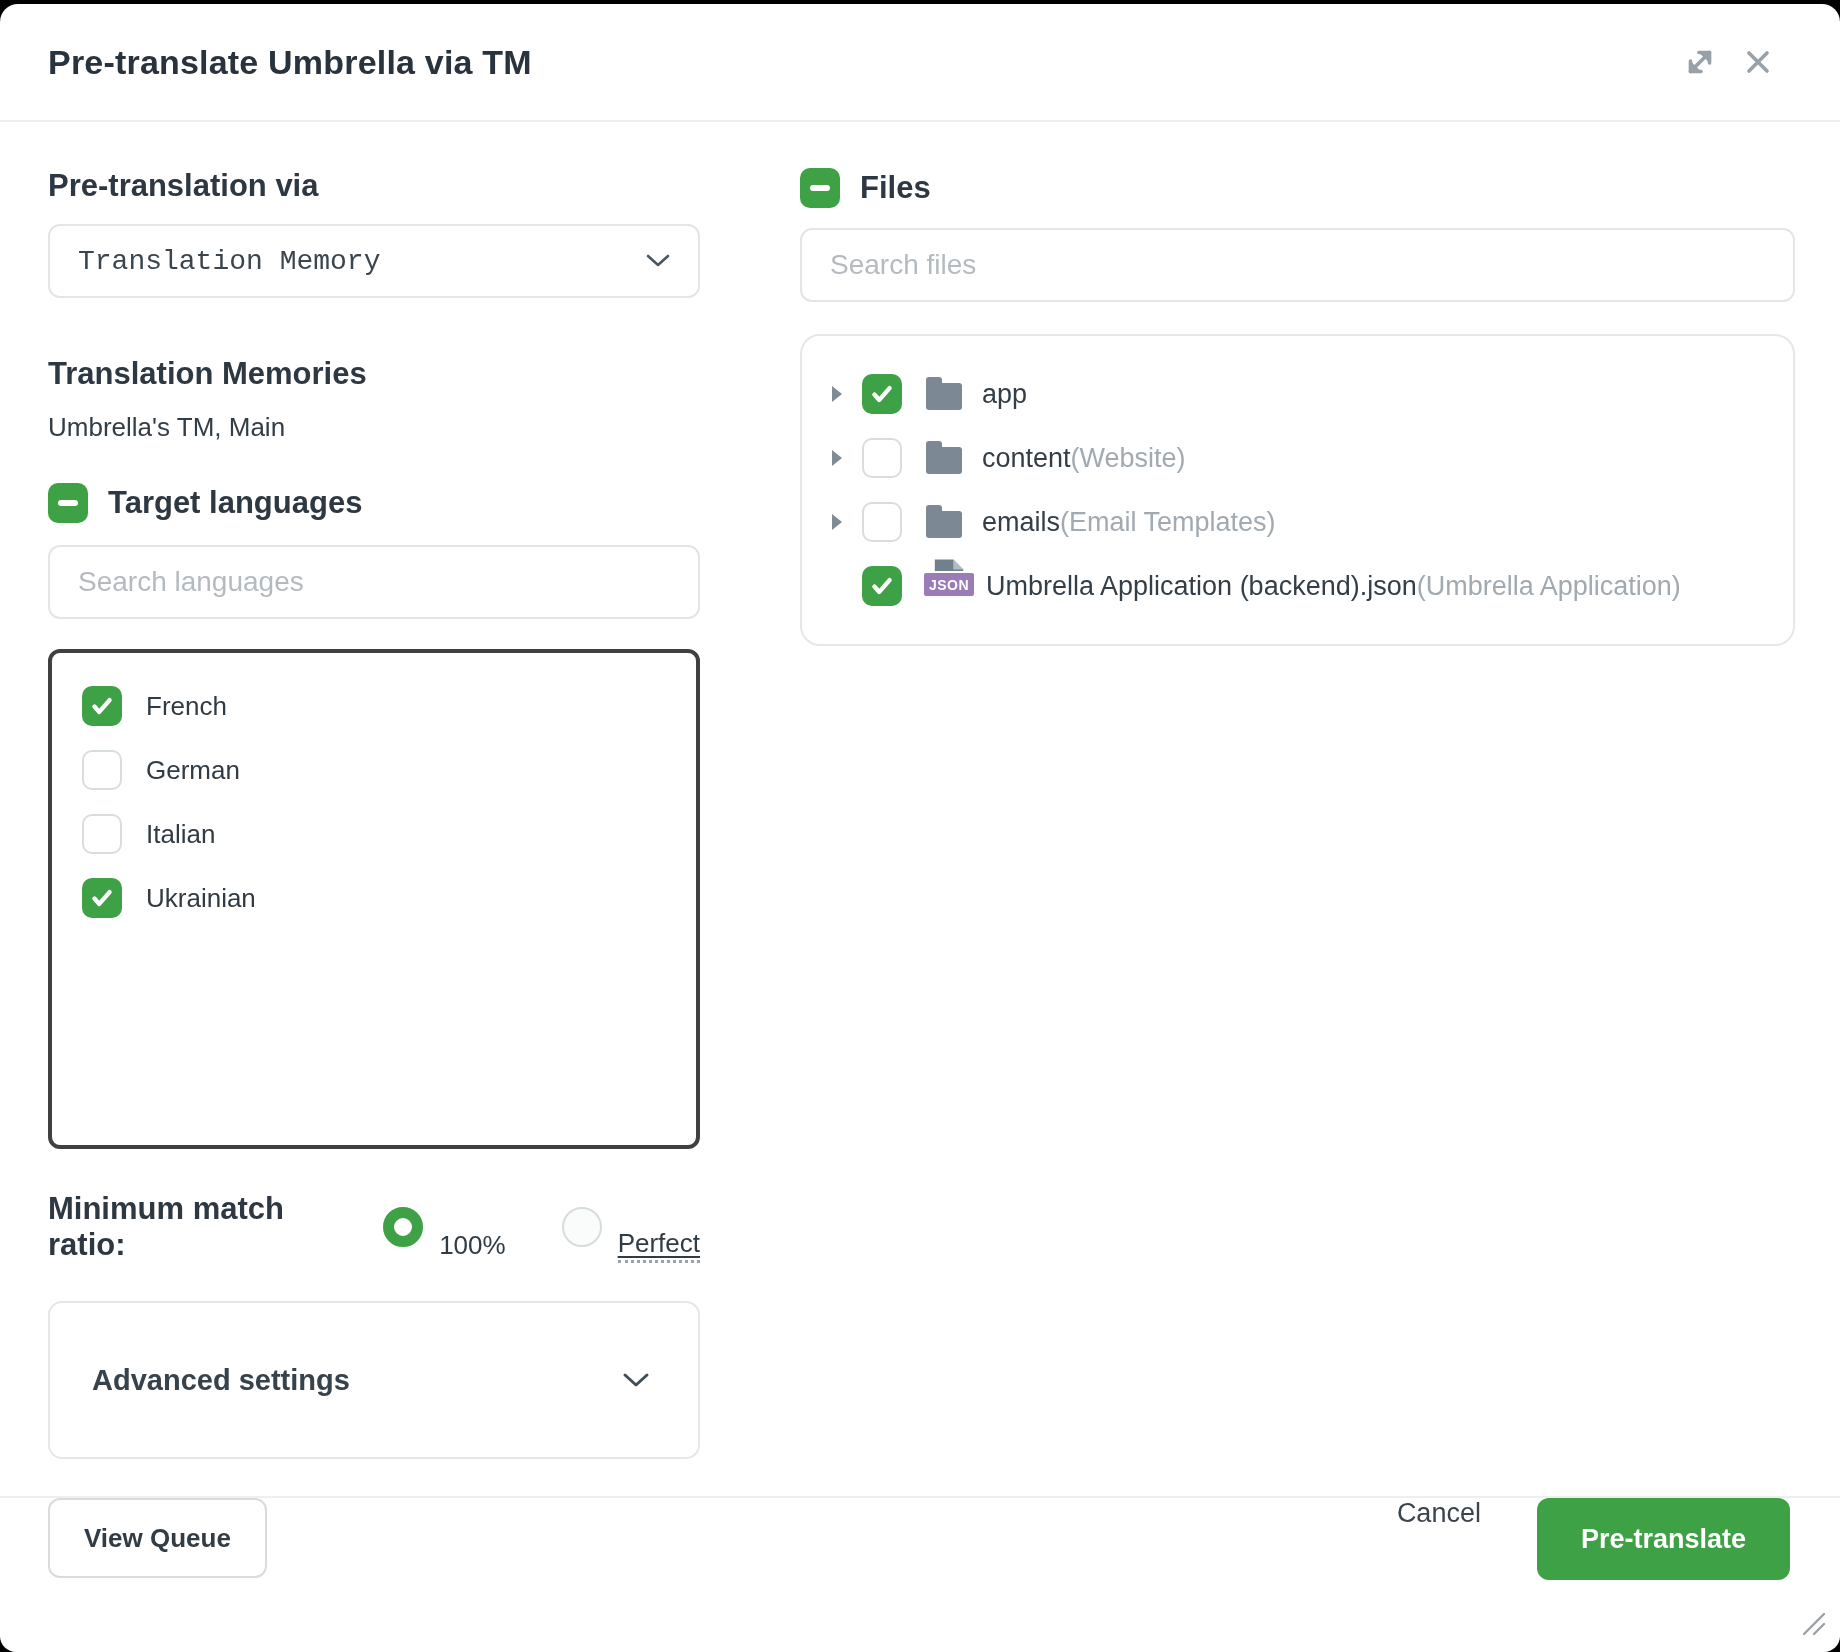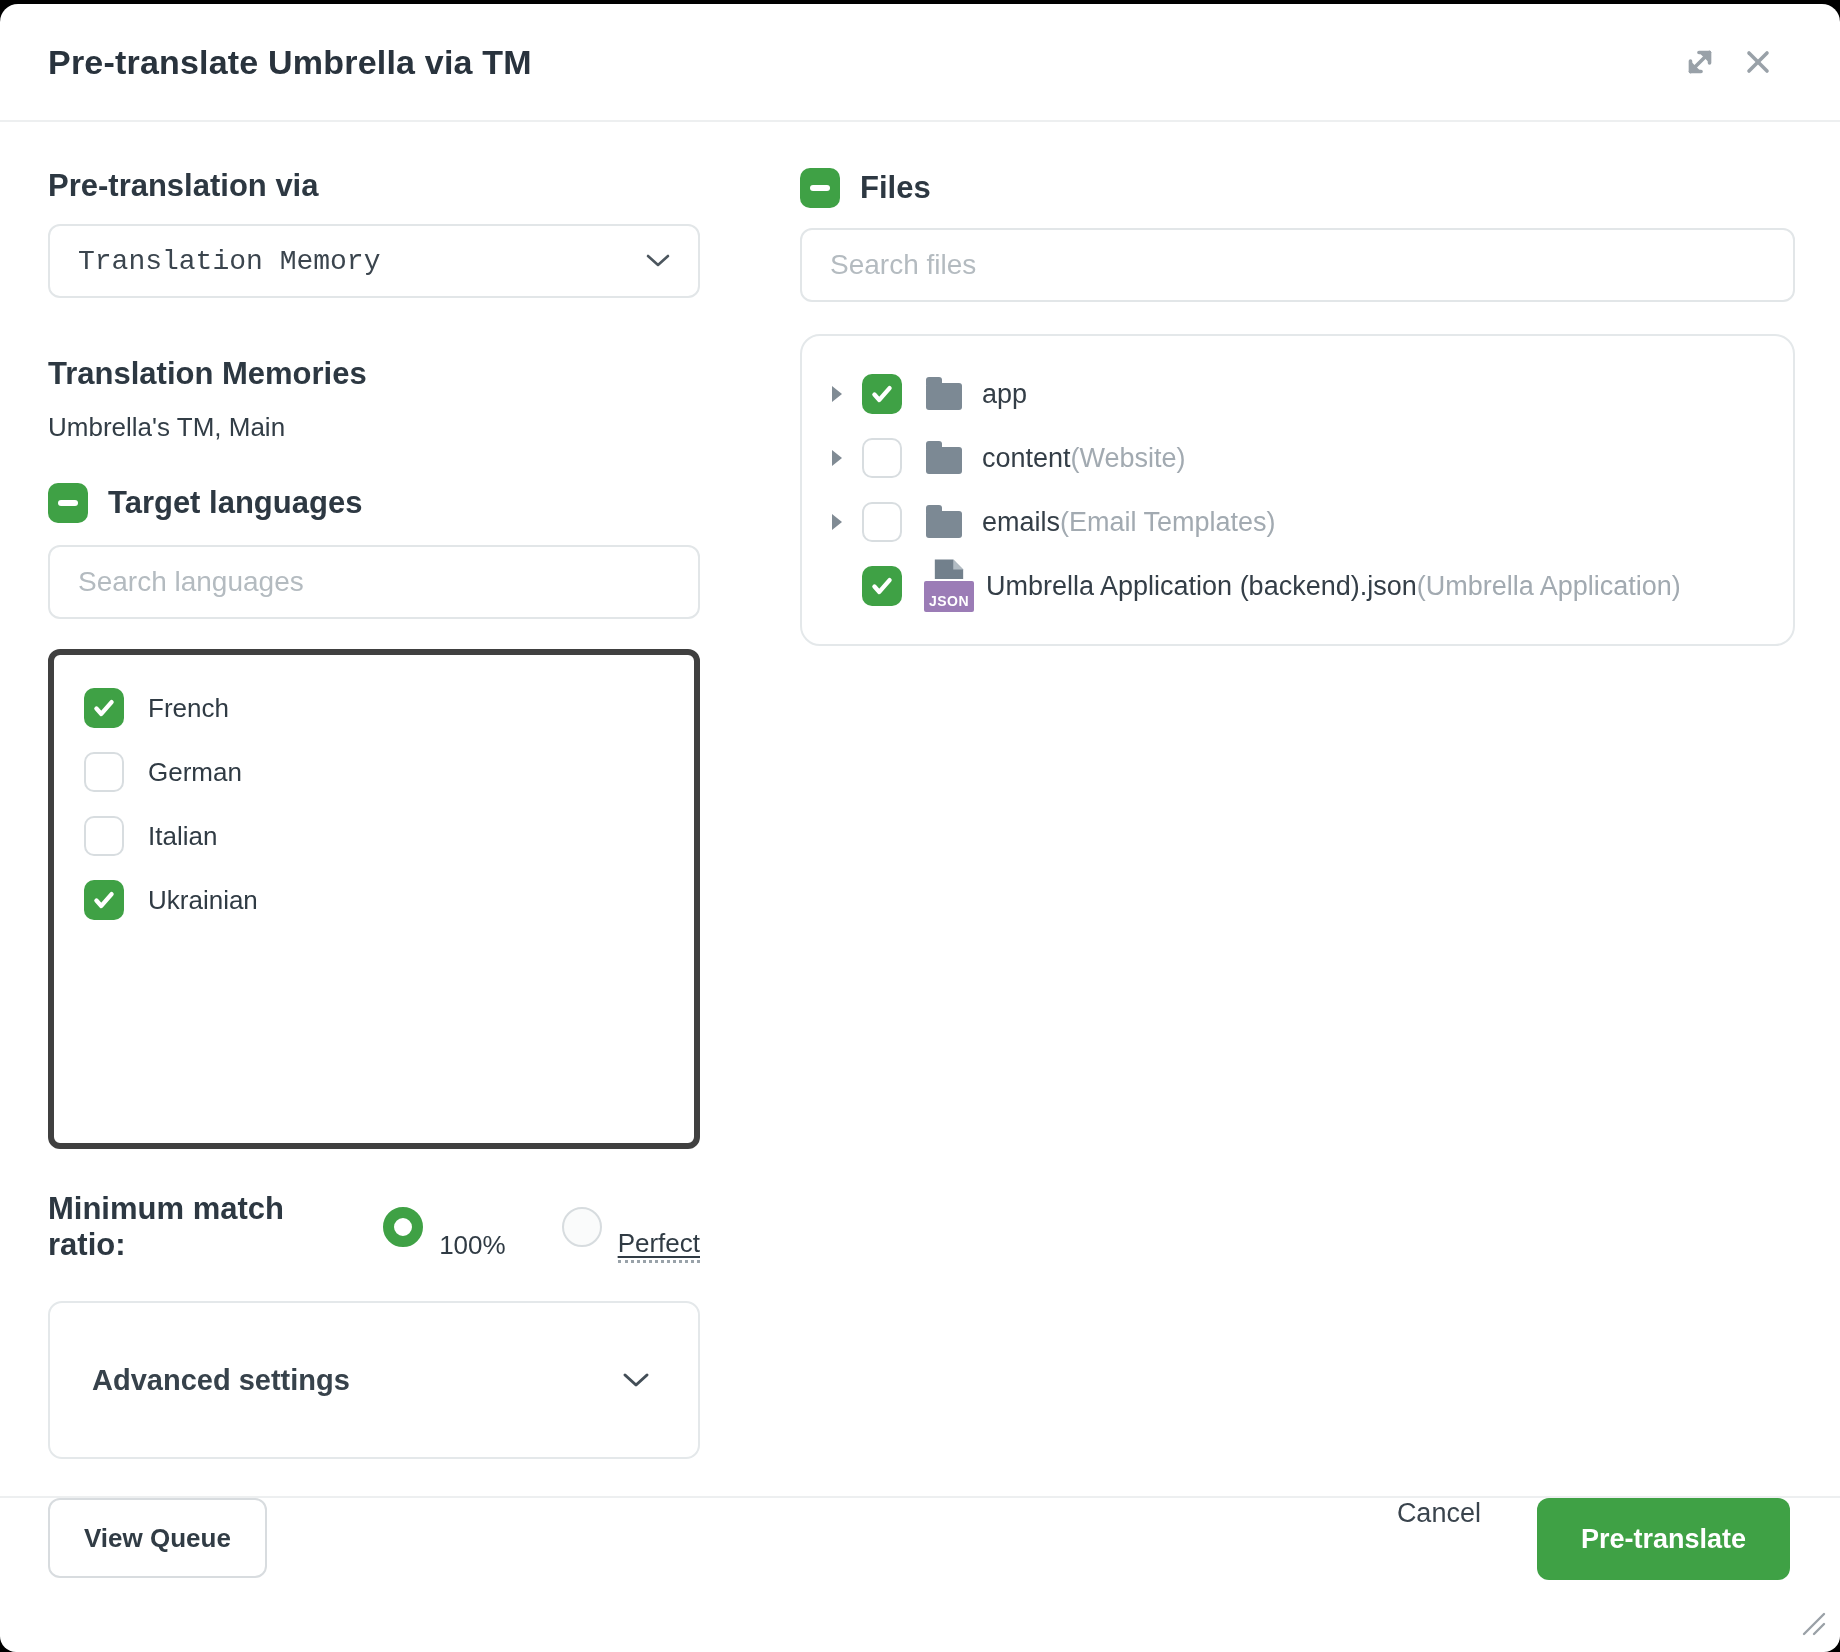--- a/index.html
+++ b/index.html
@@ -86,21 +86,21 @@
     display:flex;align-items:center;justify-content:center;
     cursor:pointer;
   }
   .cb.checked,.cb.indet{background:var(--green);}
   .cb.unchecked{background:#fff;border:2px solid #d8dde0;}
   .cb .bar{width:20px;height:6px;border-radius:3px;background:#fff;}
   
   .lang-panel{
     margin-top:30px;
     height:500px;
-    border:6px solid #404040;
+    border:4px solid #404040;
     border-radius:12px;
     padding:28px 30px;
   }
   .lang-row{
     display:flex;align-items:center;gap:24px;
     height:50px;
     margin-bottom:14px;
     cursor:pointer;
   }
   .lang-label{font-size:26px;color:#303b44;}
@@ -173,26 +173,26 @@
   }
   .fileicon{
     position:relative;
     width:46px;height:56px;
     margin-right:14px;
     flex:0 0 auto;
   }
   .fileicon svg{position:absolute;top:0;left:6px;}
   .json-badge{
     position:absolute;
-    left:-4px;bottom:0;
+    left:-4px;bottom:16px;
     background:#9b7cb6;
     color:#fff;
     font-size:14px;
     font-weight:700;
-    padding:12px 5px 3px;
+    padding:4px 5px 3px;
     border-radius:4px;
     border:2px solid #fff;
     letter-spacing:.5px;
   }
   .tree-name{font-size:27px;color:#343e47;white-space:nowrap;}
   .tree-suffix{font-size:27px;color:#a2aab1;white-space:nowrap;}
   
   .ftr{
     flex:0 0 auto;
     height:156px;

